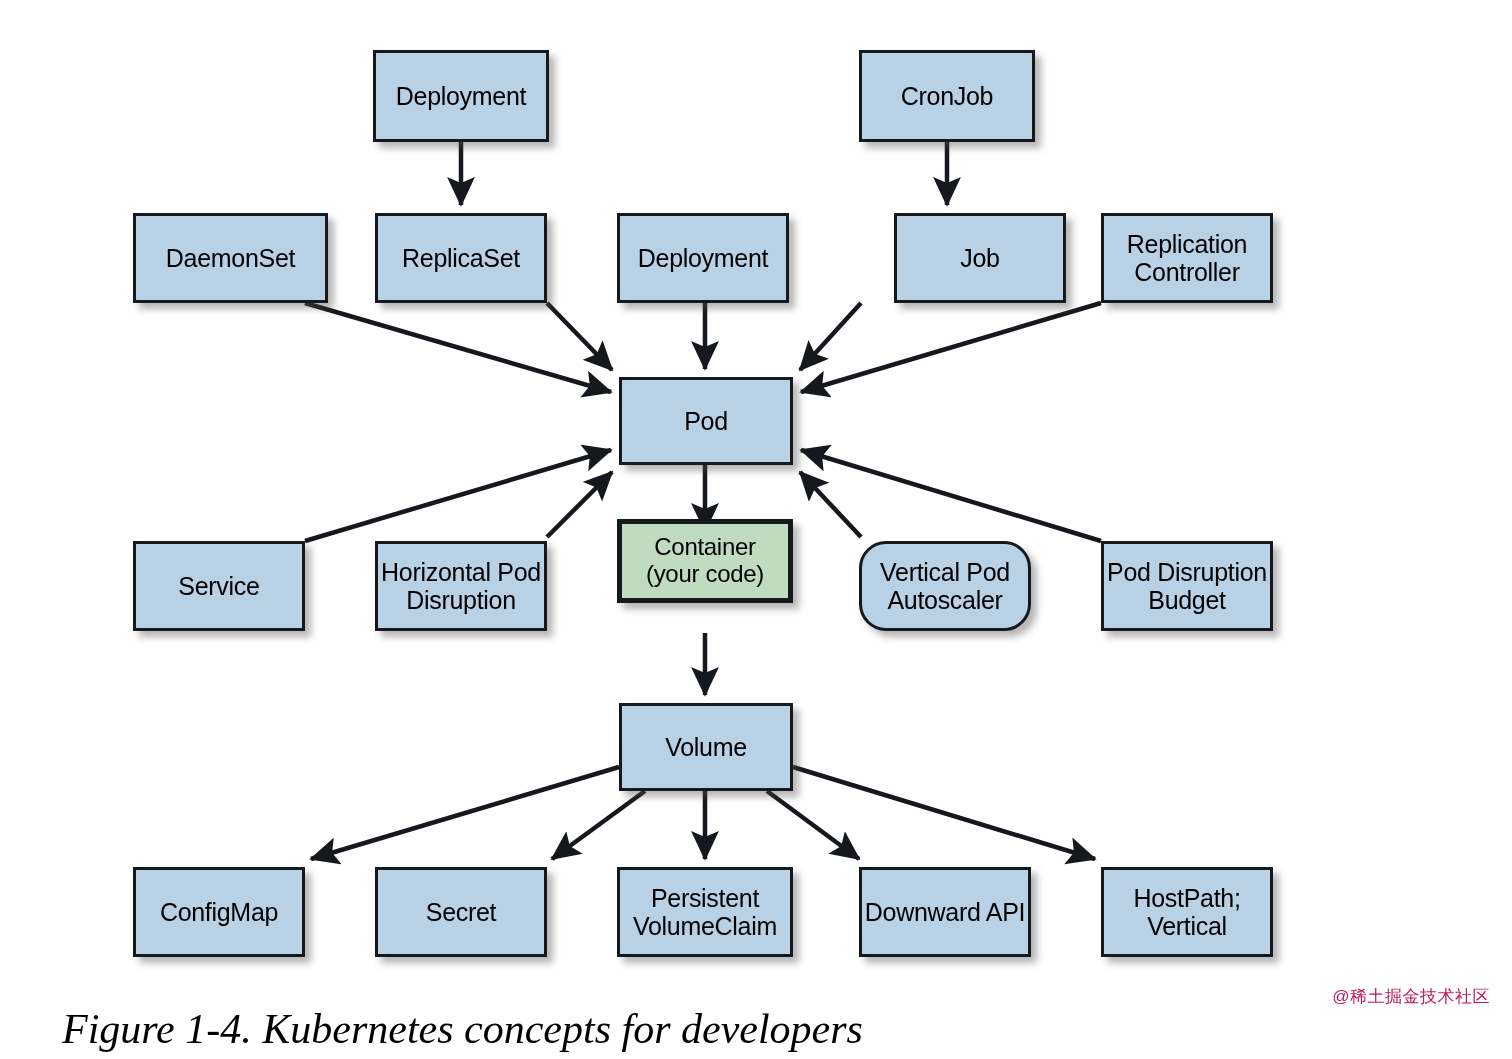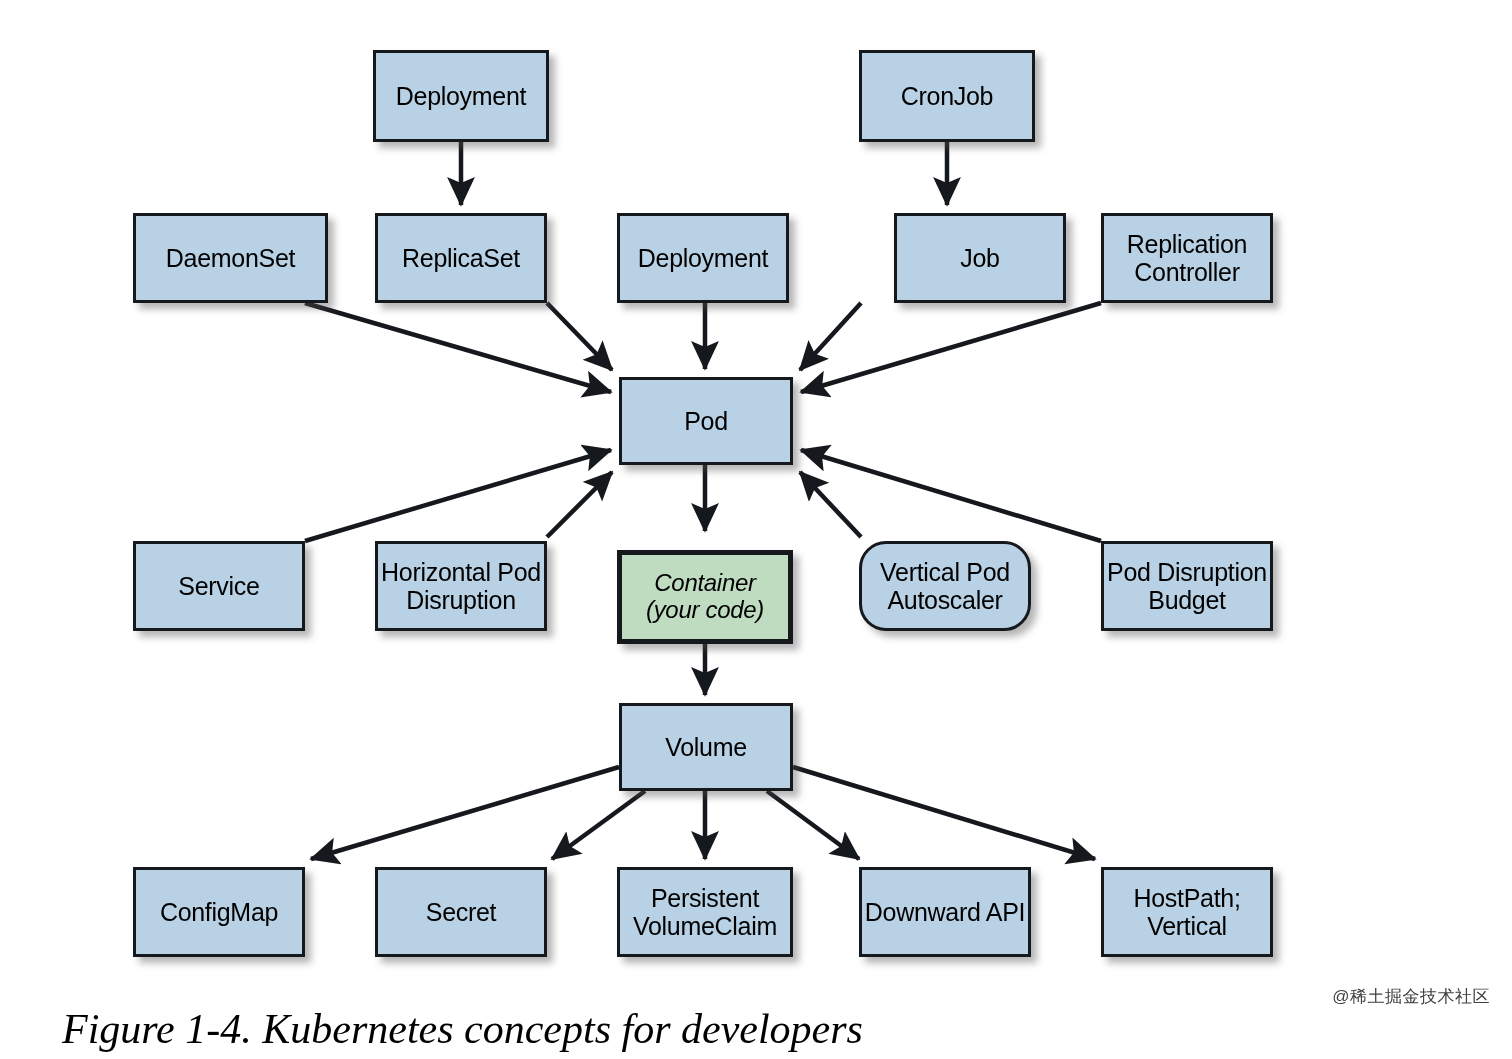--- a/index.html
+++ b/index.html
@@ -63,21 +63,21 @@
     font-size: 42px;
     color: #000000;
     white-space: nowrap;
   }
   .watermark {
     position: absolute;
     right: 22px;
     top: 985px;
     font-family: "Liberation Sans", sans-serif;
     font-size: 17px;
-    color: #404040;
+    color: #be185d;
     white-space: nowrap;
     letter-spacing: 0.5px;
   }
 </style>
 </head>
 <body>
 
 <div id="page">
 
   <svg id="diagram-svg" viewBox="0 0 1512 1059" xmlns="http://www.w3.org/2000/svg">
@@ -139,21 +139,21 @@
     <div class="node" style="left:617px;top:213px;width:172px;height:90px;">Deployment</div>
     <div class="node" style="left:894px;top:213px;width:172px;height:90px;">Job</div>
     <div class="node" style="left:1101px;top:213px;width:172px;height:90px;">Replication
 Controller</div>
 
     <div class="node" style="left:619px;top:377px;width:174px;height:88px;">Pod</div>
 
     <div class="node" style="left:133px;top:541px;width:172px;height:90px;">Service</div>
     <div class="node" style="left:375px;top:541px;width:172px;height:90px;">Horizontal Pod
 Disruption</div>
-    <div class="node container-node" style="left:617px;top:550px;width:176px;height:94px;font-style:italic;">Container
+    <div class="node container-node" style="left:617px;top:519px;width:176px;height:84px;">Container
 (your code)</div>
     <div class="node" style="left:859px;top:541px;width:172px;height:90px;border-radius:27px;">Vertical Pod
 Autoscaler</div>
     <div class="node" style="left:1101px;top:541px;width:172px;height:90px;">Pod Disruption
 Budget</div>
 
     <div class="node" style="left:619px;top:703px;width:174px;height:88px;">Volume</div>
 
     <div class="node" style="left:133px;top:867px;width:172px;height:90px;">ConfigMap</div>
     <div class="node" style="left:375px;top:867px;width:172px;height:90px;">Secret</div>

